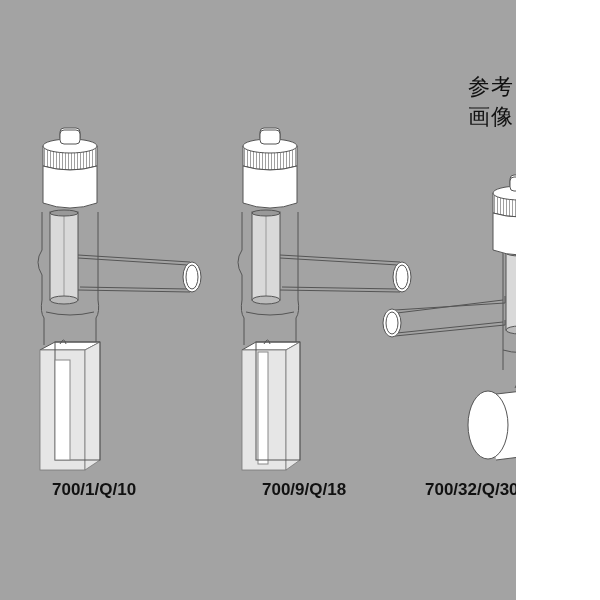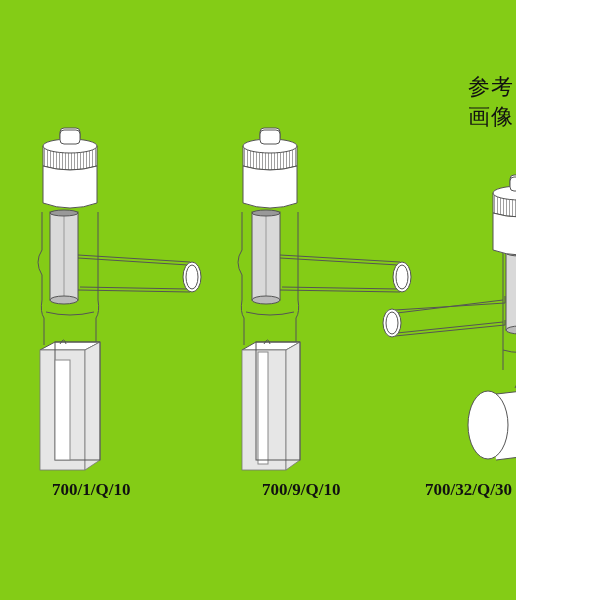--- a/index.html
+++ b/index.html
@@ -1,18 +1,18 @@
 <!DOCTYPE html>
 <html><head>
 <meta charset="utf-8">
 <style>
   html,body{margin:0;padding:0;background:#fff;}
-  #stage{position:relative;width:516px;height:600px;background:#84cc16;overflow:hidden;font-family:"Liberation Sans",sans-serif;}
+  #stage{position:relative;width:516px;height:600px;background:#a3a3a3;overflow:hidden;font-family:"Liberation Sans",sans-serif;}
   .ref-label{position:absolute;left:468px;top:72px;font-size:22px;color:#111;font-family:"DejaVu Sans",sans-serif;letter-spacing:1px;}
-  .model{position:absolute;top:480px;font-size:17px;font-weight:bold;color:#111;font-family:Liberation Serif, serif;}
+  .model{position:absolute;top:480px;font-size:17px;font-weight:bold;color:#111;font-family:Liberation Sans, sans-serif;}
   svg{position:absolute;left:0;top:0;}
   .l{fill:none;stroke:#555;stroke-width:1;}
   .lw{fill:#fff;stroke:#555;stroke-width:1;}
   .g{fill:#d9d9d9;stroke:#555;stroke-width:1;}
   .gl{fill:#e6e6e6;stroke:#777;stroke-width:0.8;}
 </style>
 </head>
 <body>
 
 <div id="stage">
@@ -98,15 +98,15 @@
 
       <path d="M488 395 L548 388 Q566 420 560 452 L496 460" class="lw"></path>
       <ellipse cx="545" cy="422" rx="18" ry="34" class="l"></ellipse>
       <ellipse cx="488" cy="425" rx="20" ry="34" class="lw"></ellipse>
       <path d="M515 388 Q518 380 521 388" class="l"></path>
       <use href="#cap" x="520" y="175"></use>
     </g>
   </svg>
 
   <div class="model" style="left:52px">700/1/Q/10</div>
-  <div class="model" style="left:262px">700/9/Q/10</div>
+  <div class="model" style="left:262px">700/9/Q/18</div>
   <div class="model" style="left:425px">700/32/Q/30</div>
 </div>
 
 </body></html>

